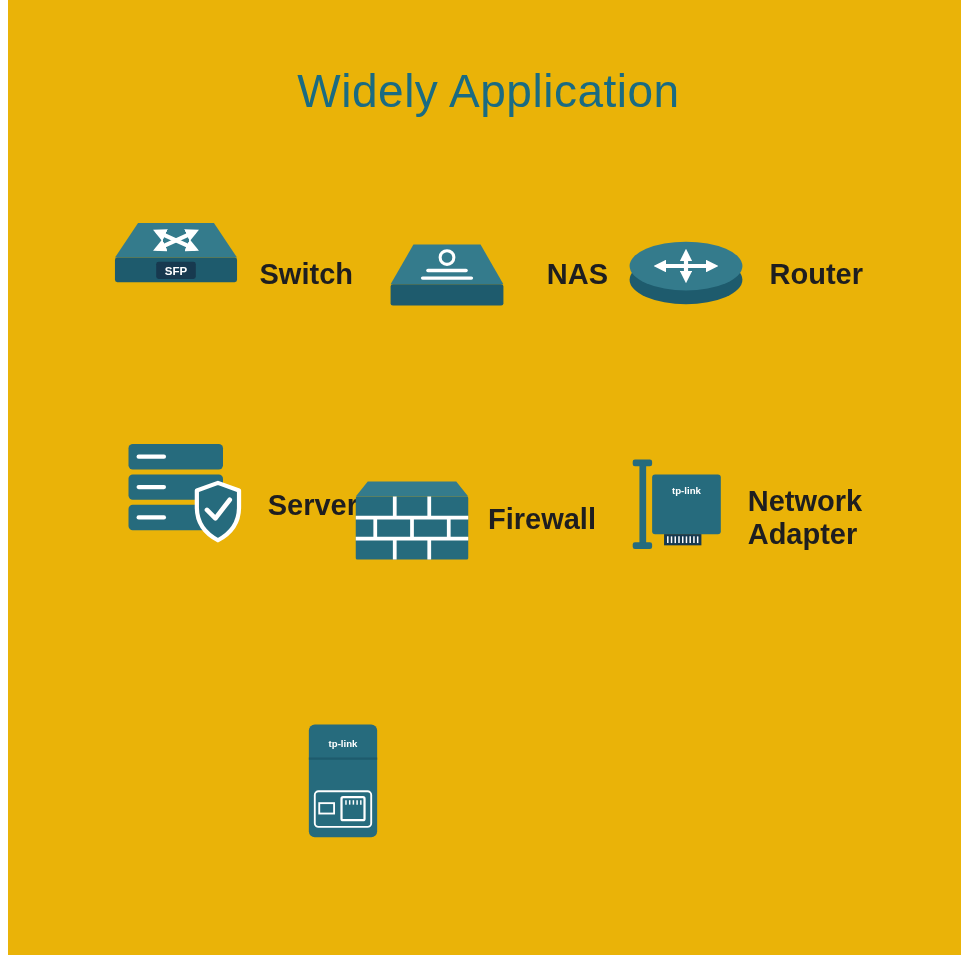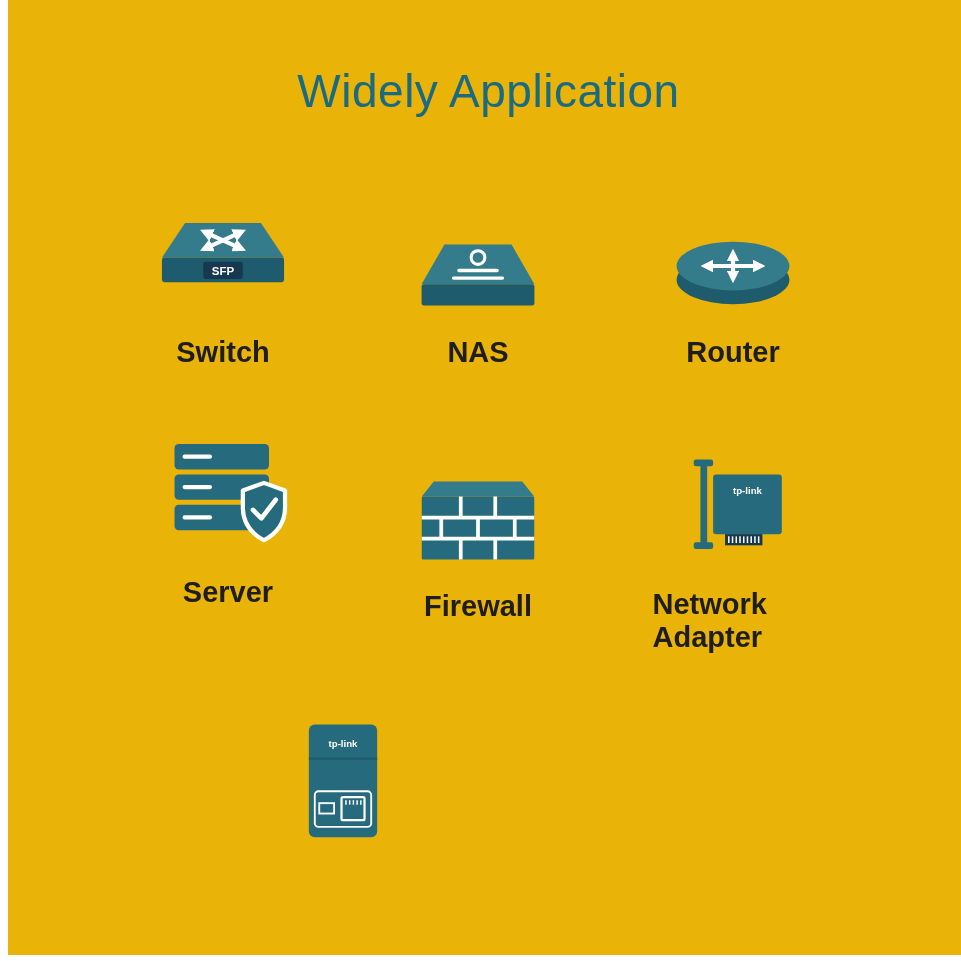--- a/index.html
+++ b/index.html
@@ -21,21 +21,21 @@
     text-align: center;
     font-size: 46px;
     font-weight: 500;
     letter-spacing: 0.5px;
     color: var(--title-color, #1a6b82);
   }
   .item {
     position: absolute;
     width: 260px;
     display: flex;
-    flex-direction: column;
+    flex-direction: row;
     align-items: center;
   }
   .icon-box {
     display: flex;
     align-items: flex-end;
     justify-content: center;
     width: 100%;
   }
   .icon-box.h1 { height: 96px; }
   .icon-box.h2 { height: 114px; }
@@ -123,21 +123,21 @@
         <line x1="28" y1="21" x2="58" y2="21" stroke="#ffffff" stroke-width="5" stroke-linecap="round"></line>
         <line x1="28" y1="57" x2="58" y2="57" stroke="#ffffff" stroke-width="5" stroke-linecap="round"></line>
         <line x1="28" y1="93" x2="58" y2="93" stroke="#ffffff" stroke-width="5" stroke-linecap="round"></line>
         <path d="M122,52 L147,61 V81 C147,100 137,112 122,120 C107,112 97,100 97,81 V61 Z" fill="var(--teal-mid)" stroke="#ffffff" stroke-width="5" stroke-linejoin="round"></path>
         <polyline points="109,84 119,94 136,72" fill="none" stroke="#ffffff" stroke-width="5.5" stroke-linecap="round" stroke-linejoin="round"></polyline>
       </svg>
     </div>
     <div class="label">Server</div>
   </div>
 
-  <div class="item" style="left:340px; top:450px;">
+  <div class="item" style="left:328px; top:450px;">
     <div class="icon-box h2">
       <svg width="120" viewBox="0 0 160 116" aria-hidden="true">
         <polygon points="21,6 139,6 155,26 5,26" fill="var(--teal-light)"></polygon>
         <rect x="5" y="26" width="150" height="84" rx="2" fill="var(--teal-mid)"></rect>
         <g stroke="#ffffff" stroke-width="5">
           <line x1="5" y1="54" x2="155" y2="54"></line>
           <line x1="5" y1="82" x2="155" y2="82"></line>
           <line x1="57" y1="26" x2="57" y2="54"></line>
           <line x1="103" y1="26" x2="103" y2="54"></line>
           <line x1="31" y1="54" x2="31" y2="82"></line>

